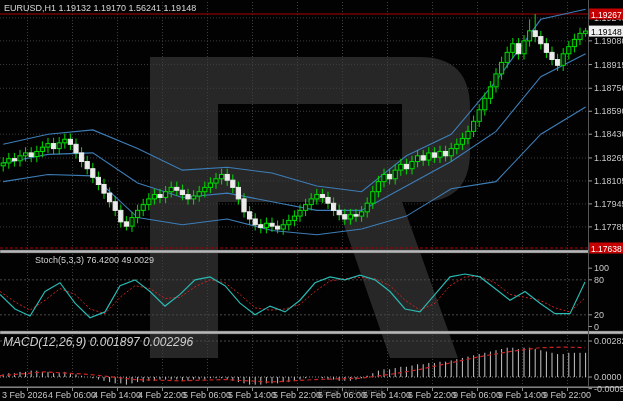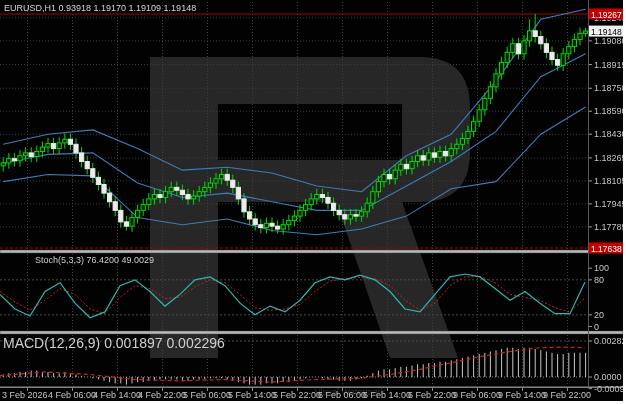--- a/index.html
+++ b/index.html
@@ -2,21 +2,21 @@
 <html><head>
 <meta charset="utf-8">
 <style>
   html,body{margin:0;padding:0;}
   body{background:#ffffff;font-family:"Liberation Sans",sans-serif;}
   .page{position:relative;width:626px;height:404px;background:#ffffff;overflow:hidden;}
   .chart-window{position:absolute;left:0;top:0;width:623px;height:401px;background:#020202;overflow:hidden;}
   #chart-svg{position:absolute;left:0;top:0;font-family:"Liberation Sans",sans-serif;}
   .ohlc-title{position:absolute;left:4px;top:3px;font-size:9px;color:#d6d6d6;white-space:nowrap;z-index:5;}
   .stoch-title{position:absolute;left:3px;top:255px;font-size:9px;color:#cfcfcf;white-space:nowrap;z-index:5;margin-left:32px;}
-  .macd-title{position:absolute;left:3px;top:335px;font-size:14px;color:#cfcfcf;white-space:nowrap;z-index:5;}
+  .macd-title{position:absolute;left:3px;top:335px;font-size:12px;color:#cfcfcf;white-space:nowrap;z-index:5;font-style:italic;}
 </style>
 </head>
 <body>
 
 <div class="page">
   <div class="chart-window">
     <svg id="chart-svg" width="623" height="401">
         <rect x="0" y="0" width="623" height="401" fill="#020202"></rect>
         <path d="M150,57 H420 Q470,57 470,108 V152 Q470,202 420,202 H402 L458,358 H390 L336,202 H218 V358 H150 Z M218,104 H402 V160 H218 Z" fill="#272727" fill-rule="evenodd"></path>
         <text x="350" y="395" font-size="9" fill="#9a9a9a" opacity="0.3" text-anchor="middle">Visual Watermark</text>
@@ -436,17 +436,17 @@
         <text x="387" y="398" font-size="9" fill="#c6c6c6" text-anchor="middle">6 Feb 14:00</text>
         <line x1="432.5" y1="388" x2="432.5" y2="391" stroke="#888"></line>
         <text x="432" y="398" font-size="9" fill="#c6c6c6" text-anchor="middle">6 Feb 22:00</text>
         <line x1="477.5" y1="388" x2="477.5" y2="391" stroke="#888"></line>
         <text x="477" y="398" font-size="9" fill="#c6c6c6" text-anchor="middle">9 Feb 06:00</text>
         <line x1="522.5" y1="388" x2="522.5" y2="391" stroke="#888"></line>
         <text x="522" y="398" font-size="9" fill="#c6c6c6" text-anchor="middle">9 Feb 14:00</text>
         <line x1="567.5" y1="388" x2="567.5" y2="391" stroke="#888"></line>
         <text x="567" y="398" font-size="9" fill="#c6c6c6" text-anchor="middle">9 Feb 22:00</text>
       </svg>
-    <div class="ohlc-title">EURUSD,H1 0.93918 1.19170 1.19109 1.19148</div>
+    <div class="ohlc-title">EURUSD,H1 1.19132 1.19170 1.56241 1.19148</div>
     <div class="stoch-title">Stoch(5,3,3) 76.4200 49.0029</div>
     <div class="macd-title">MACD(12,26,9) 0.001897 0.002296</div>
   </div>
 </div>
 
 </body></html>

